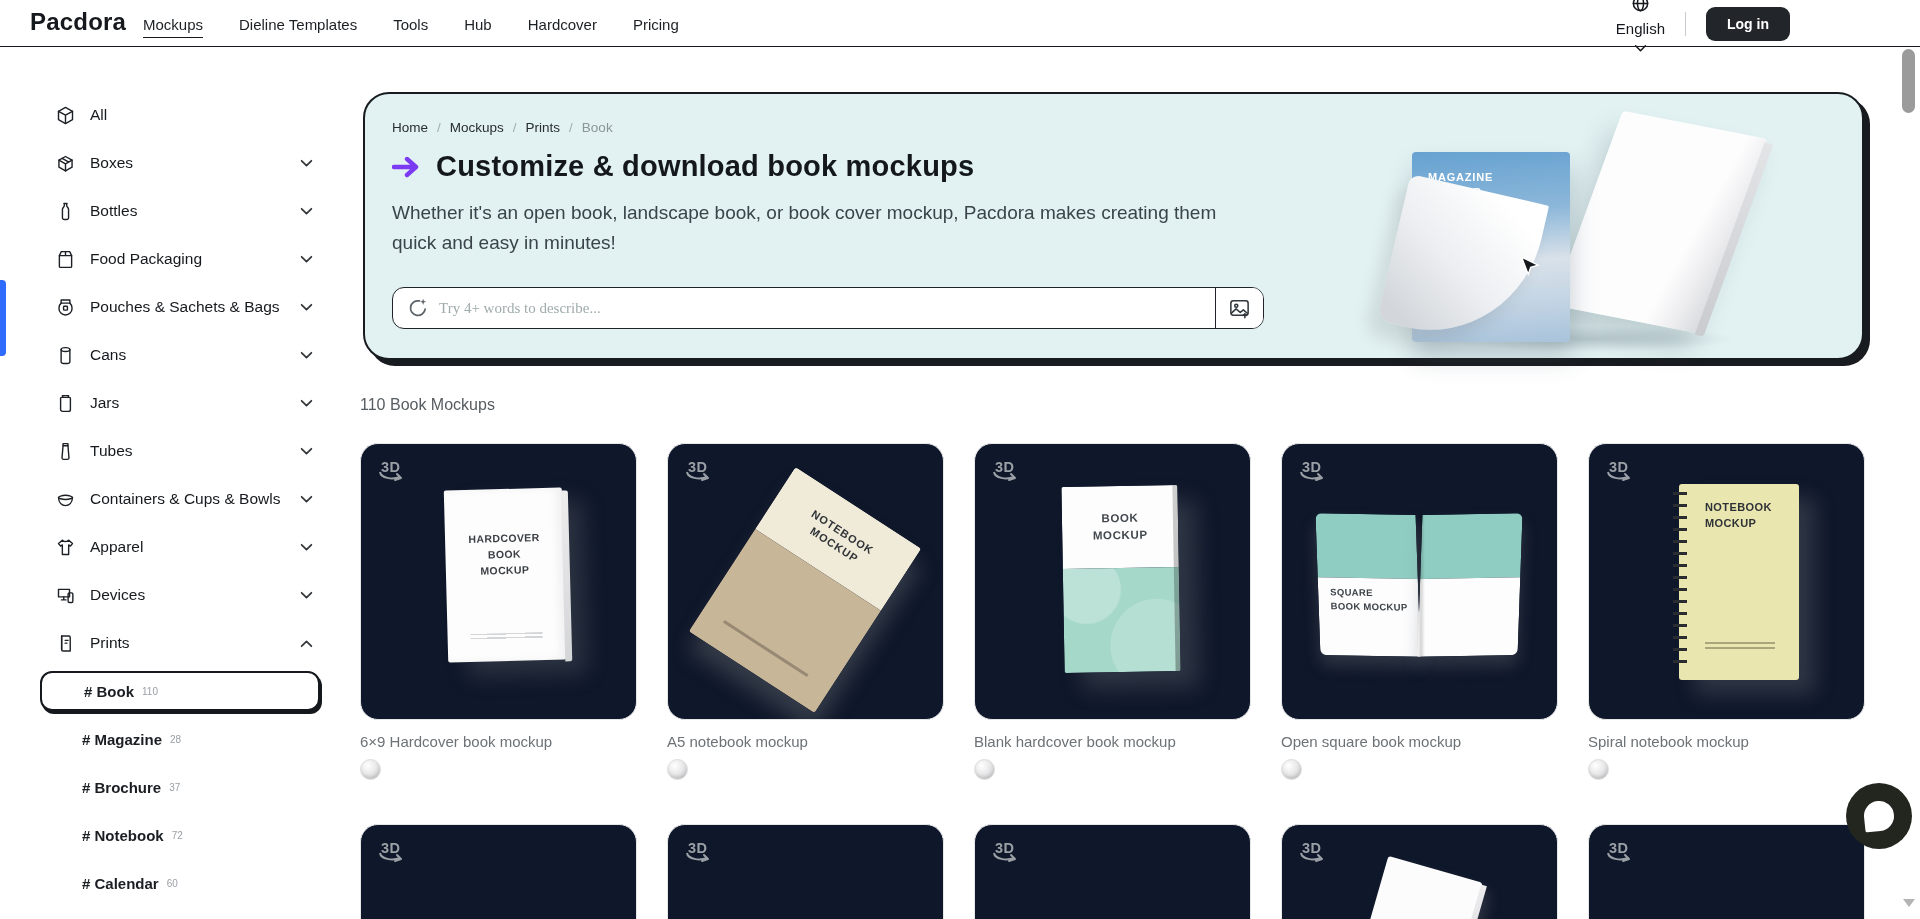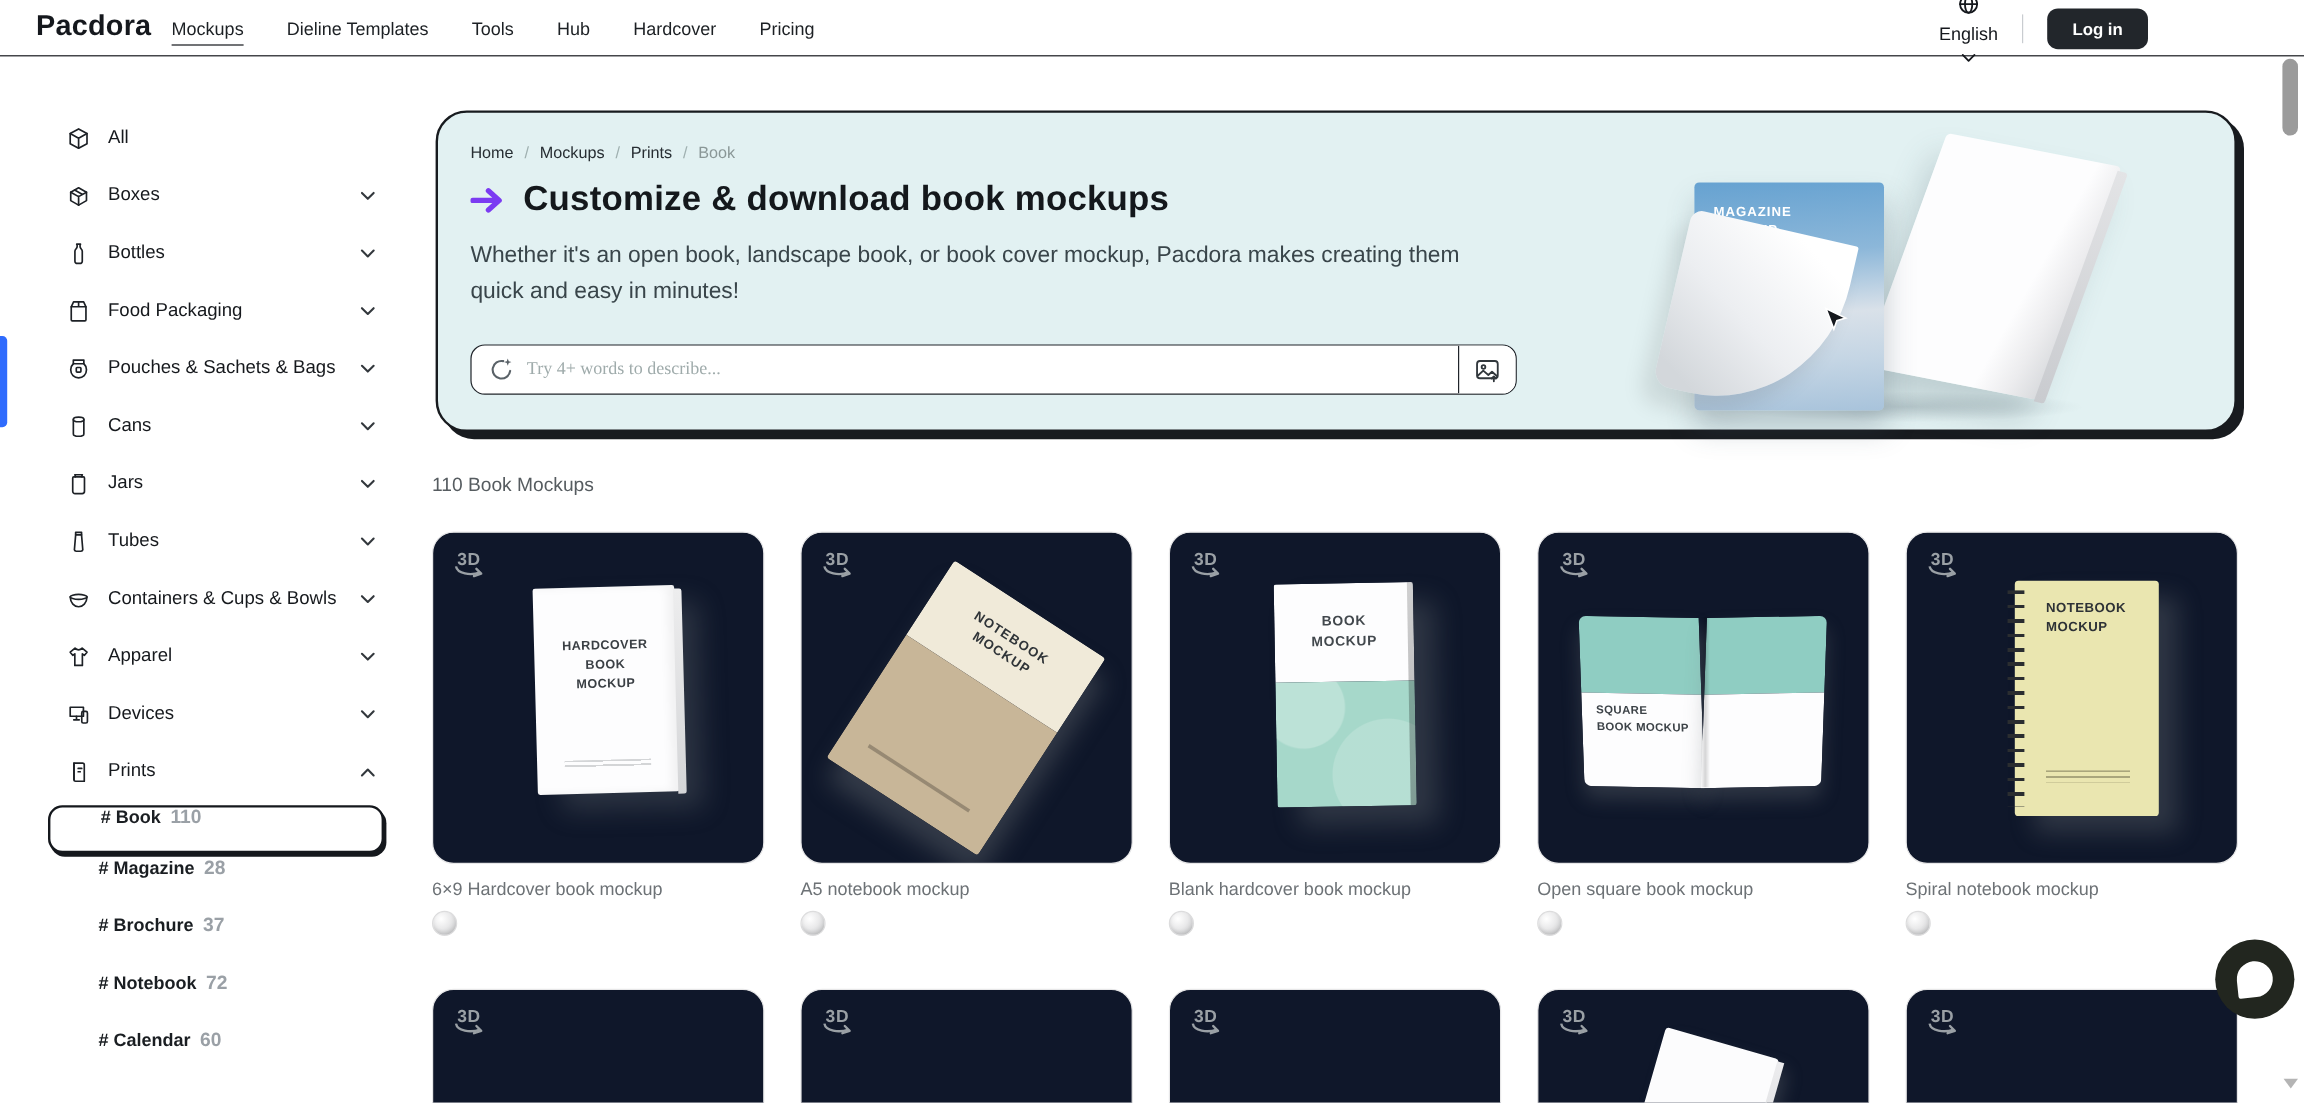--- a/index.html
+++ b/index.html
@@ -23,23 +23,23 @@
   
   .sidebar { position:absolute; top:47px; left:0; width:335px; height:872px; background:#fff; padding-top:44px; }
   .side-scroll { position:absolute; left:0; top:233px; width:6px; height:76px; background:#2f6bfd; border-radius:0 4px 4px 0; }
   .side-item { display:flex; align-items:center; height:48px; padding:0 22px 0 55px; cursor:pointer; }
   .side-item .ico { width:21px; height:21px; margin-right:14px; flex:0 0 21px; color:#1d2126; }
   .side-item .lbl { font-size:15.5px; color:#16191d; }
   .side-item .chev { margin-left:auto; color:#33383d; }
   .chev { width:13px; height:9px; }
   .chev.up { transform:rotate(180deg); }
   .sub-wrap { }
-  .sub-row { display:flex; height:48px; padding-left:82px; cursor:pointer; }
+  .sub-row { display:flex; align-items:center; height:48px; padding-left:82px; cursor:pointer; }
   .sub-lbl { font-size:15px; color:#1a1e22; font-weight:600; }
-  .sub-cnt { font-size:16px; color:#9aa0a6; margin-left:8px; font-weight:700; }
+  .sub-cnt { font-size:10px; color:#9aa0a6; margin-left:8px; font-weight:400; }
   .sub-row.selected { height:40px; margin:4px 0 4px 40px; padding-left:42px; width:280px;
         border:2px solid #15181d; border-radius:12px; background:#fff; box-shadow:2px 3px 0 #15181d; }
 
   
   .hero { position:absolute; left:363px; top:92px; width:1501px; height:268px; background:#e2f1f2;
           border:2px solid #181b1f; border-radius:26px; box-shadow:6px 6px 0 #181b1f; }
   .breadcrumb { position:absolute; left:27px; top:26px; display:flex; align-items:flex-end; gap:9px; font-size:13.5px; }
   .crumb { color:#272e33; cursor:pointer; }
   .crumb.current { color:#8a9797; cursor:default; }
   .crumb-sep { color:#9fb0b0; }

